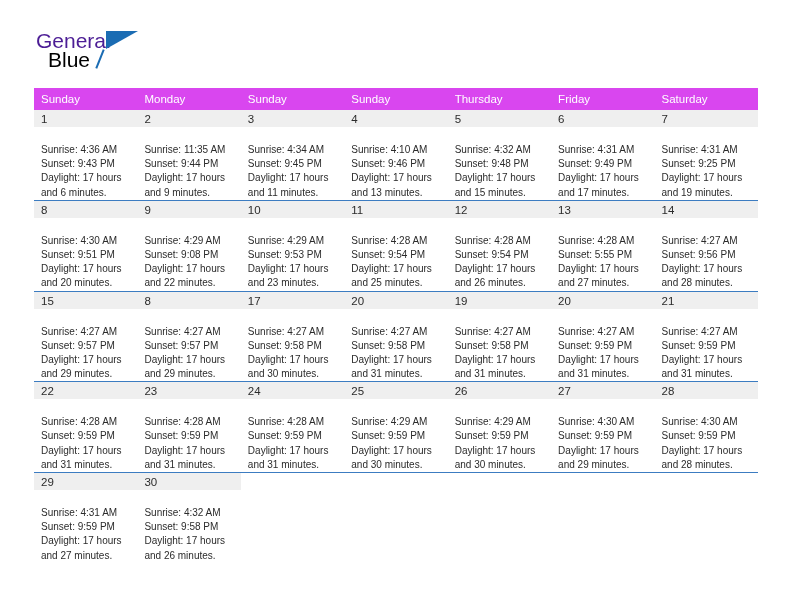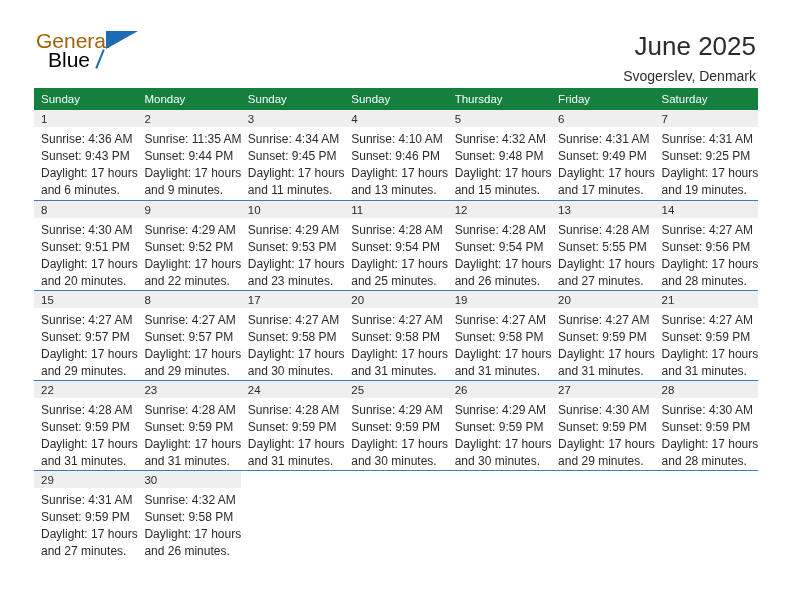--- a/index.html
+++ b/index.html
@@ -27,21 +27,21 @@
   }
 
   .logo {
     position: relative;
     width: 120px;
     height: 48px;
     line-height: 1;
   }
   .logo-general {
     font-size: 21px;
-    color: #a16207;
+    color: #4c1d95;
     letter-spacing: 0px;
     display: block;
   }
   .logo-blue {
     font-size: 21px;
     color: #000000;
     display: block;
     margin-left: 12px;
     margin-top: -2px;
   }
@@ -82,21 +82,21 @@
   }
 
   
   .calendar {
     margin: 14px 34px 0 34px;
     width: 724px;
     border-collapse: collapse;
     table-layout: fixed;
   }
   .calendar th {
-    background: #15803d;
+    background: #d946ef;
     color: #ffffff;
     font-weight: normal;
     font-size: 11.5px;
     text-align: left;
     padding: 5px 0 5px 7px;
     height: 19px;
     box-sizing: border-box;
   }
   .calendar td {
     vertical-align: top;
@@ -117,45 +117,41 @@
     color: #2b2b2b;
     padding: 3px 0 4px 7px;
     line-height: 1.15;
     height: 17px;
     box-sizing: border-box;
   }
   .day-number.empty {
     background: transparent;
   }
   .day-info {
-    padding: 4px 6px 0 7px;
-    font-size: 12px;
+    padding: 16px 6px 0 7px;
+    font-size: 10px;
     line-height: 1.42;
     color: #2b2b2b;
   }
   .day-info div {
     white-space: nowrap;
   }
 </style>
 </head>
 <body>
 
 <div class="page-header">
 
   <div class="logo">
     <span class="logo-general">General</span>
     <span class="logo-triangle"></span>
     <span class="logo-slash"></span>
     <span class="logo-blue">Blue</span>
   </div>
 
-  <div class="title-block">
-    <div class="cal-title">June 2025</div>
-    <div class="cal-subtitle">Svogerslev, Denmark</div>
-  </div>
 
 </div>
 
 <table class="calendar">
   <thead>
     <tr id="weekday-header-row">
         <th>Sunday</th>
         <th>Monday</th>
         <th>Sunday</th>
         <th>Sunday</th>
@@ -254,21 +250,21 @@
               <div>Daylight: 17 hours</div>
               <div>and 20 minutes.</div>
             </div>
           </div>
         </td>
         <td>
           <div class="day-cell">
             <div class="day-number">9</div>
             <div class="day-info">
               <div>Sunrise: 4:29 AM</div>
-              <div>Sunset: 9:52 PM</div>
+              <div>Sunset: 9:08 PM</div>
               <div>Daylight: 17 hours</div>
               <div>and 22 minutes.</div>
             </div>
           </div>
         </td>
         <td>
           <div class="day-cell">
             <div class="day-number">10</div>
             <div class="day-info">
               <div>Sunrise: 4:29 AM</div>

